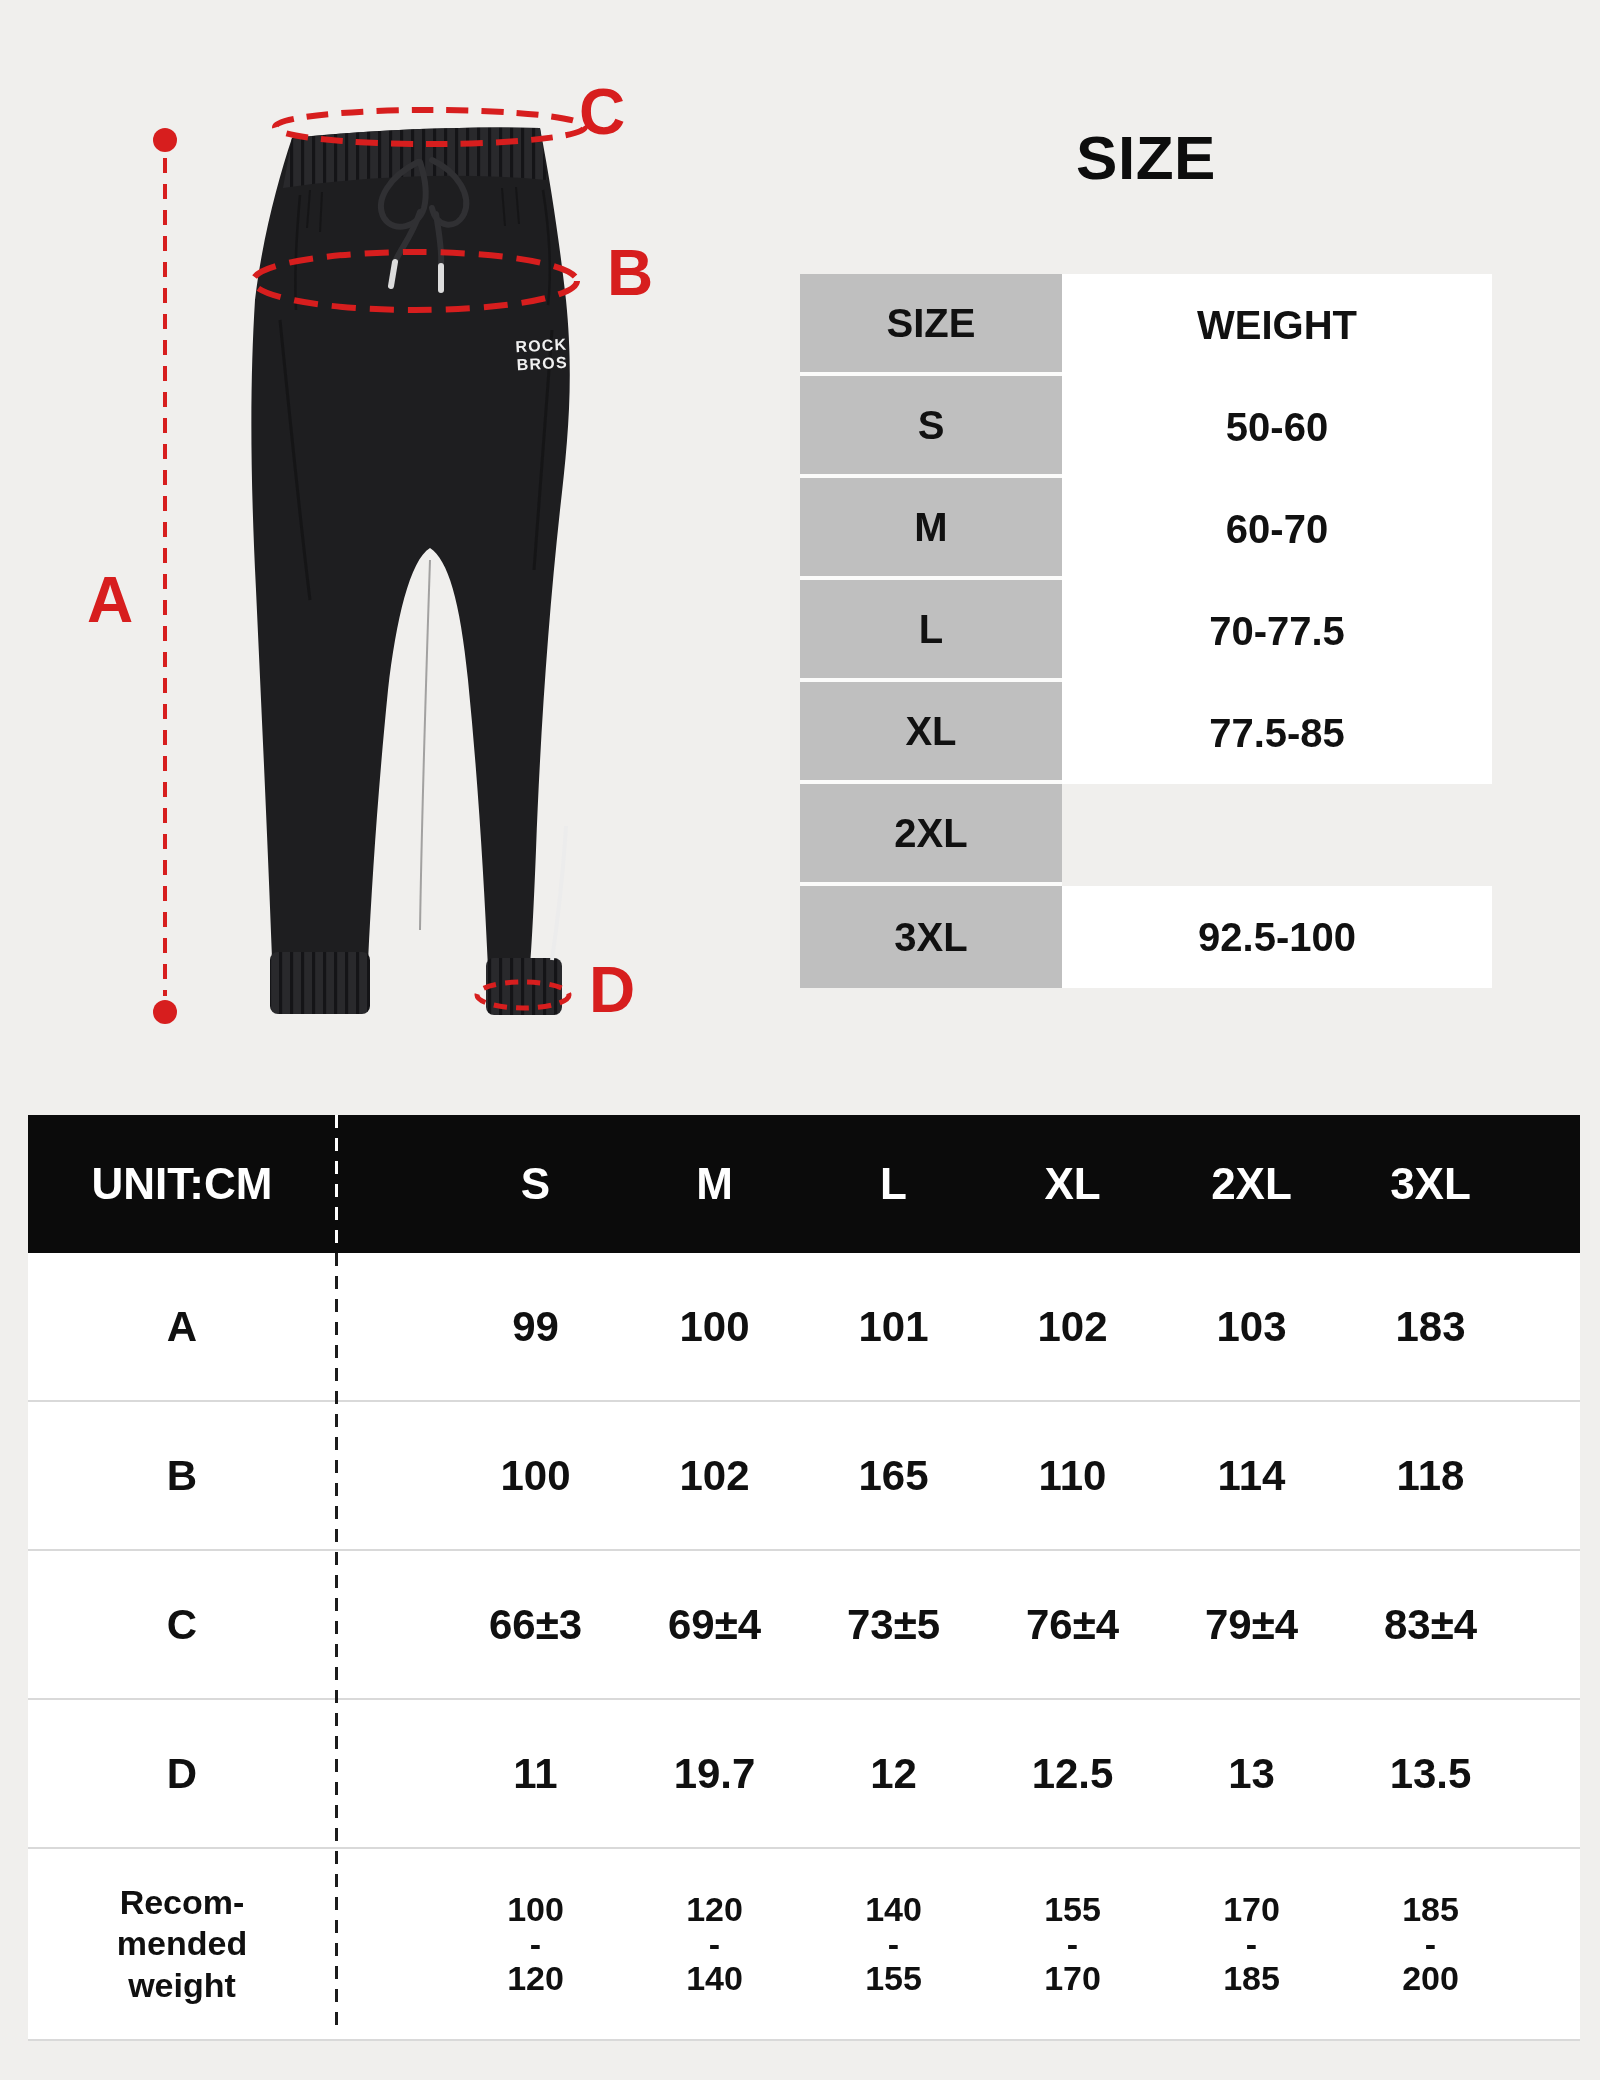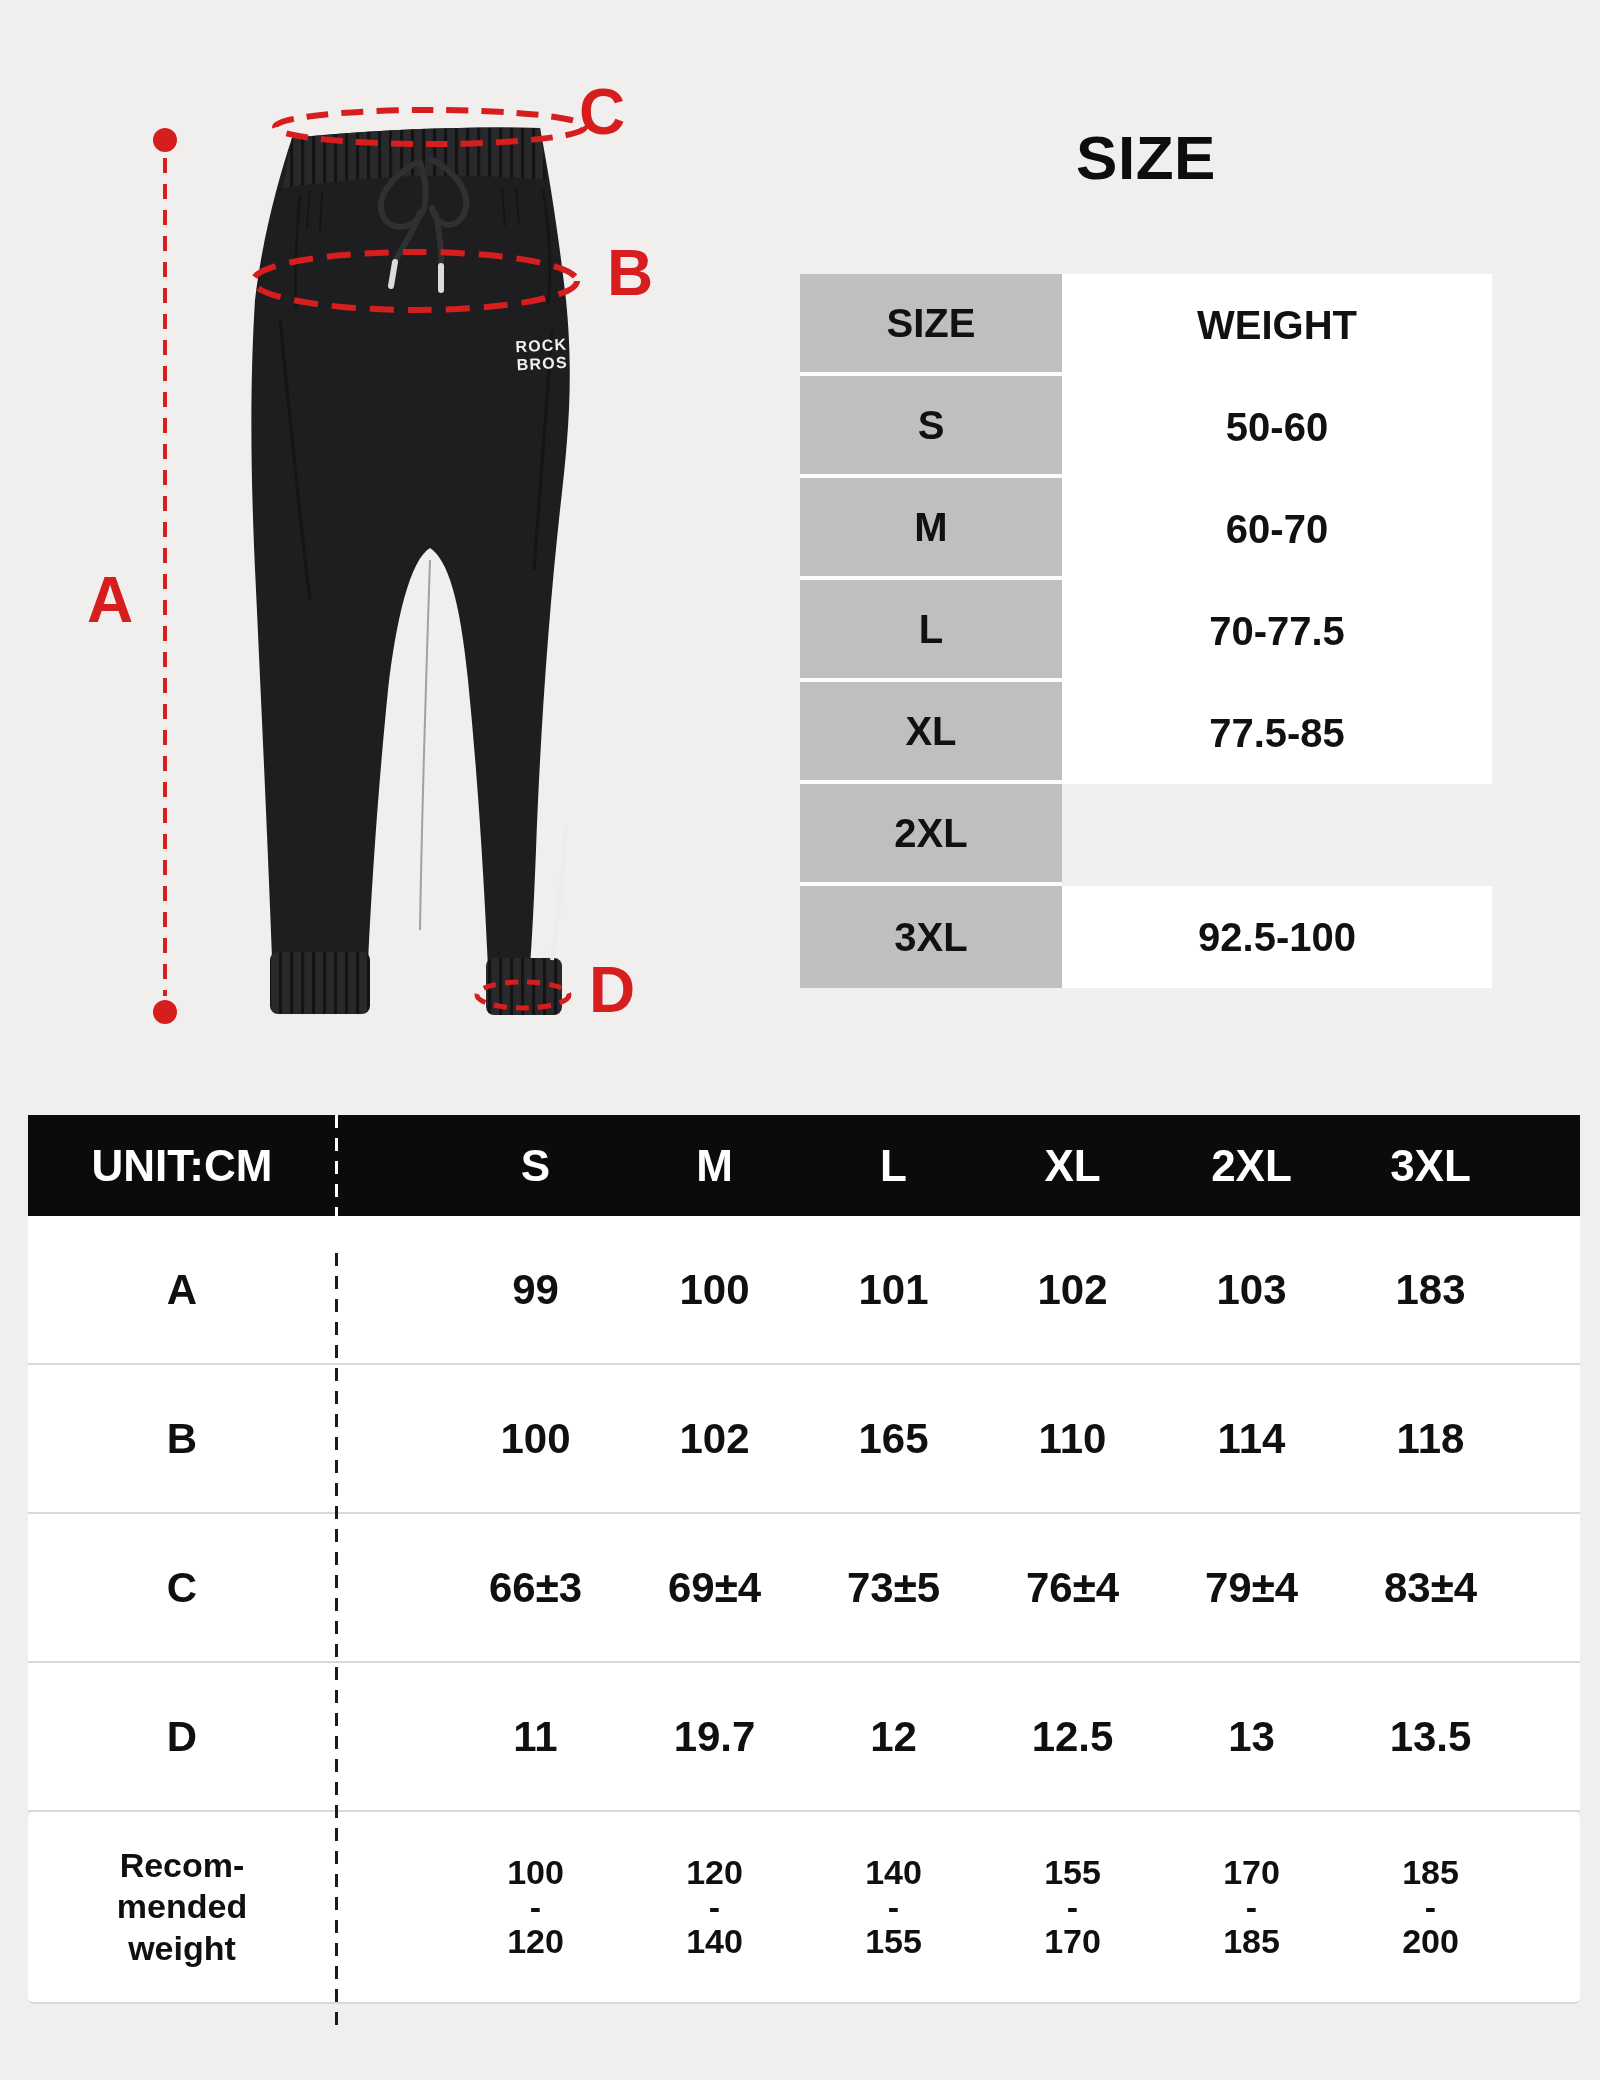--- a/index.html
+++ b/index.html
@@ -15,31 +15,31 @@
   .rec-table{position:absolute;left:800px;top:274px;width:692px;}
   .rec-row{display:flex;height:102px;}
   .rec-size{width:262px;background:#bfbfbf;display:flex;align-items:center;justify-content:center;
     font-size:40px;font-weight:bold;color:#111;border-bottom:4px solid #fbfbfa;box-sizing:border-box;}
   .rec-row:last-child .rec-size{border-bottom:none;}
   .rec-weight{flex:1;background:#ffffff;display:flex;align-items:center;justify-content:center;
     font-size:40px;font-weight:bold;color:#111;}
 
   
   .meas{position:absolute;left:28px;top:1115px;width:1552px;}
-  .m-head{height:101px;background:#0b0b0b;color:#ffffff;display:flex;}
+  .m-head{height:138px;background:#0b0b0b;color:#ffffff;display:flex;}
   .m-label{width:308px;display:flex;align-items:center;justify-content:center;
     font-size:44px;font-weight:bold;}
   .m-data{flex:1;display:flex;padding:0 60px 0 110px;}
   .m-cell{flex:1;display:flex;align-items:center;justify-content:center;
     font-size:44px;font-weight:bold;}
   .m-row{height:149px;background:#ffffff;display:flex;color:#101010;
     border-bottom:2px solid #d9d9d9;box-sizing:border-box;}
   .m-row .m-label{font-size:42px;}
   .m-row .m-cell{font-size:42px;}
-  .m-row.tall{height:192px;border-radius:6px;}
+  .m-row.tall{height:192px;}
   .m-label-multi{font-size:34px;line-height:1.22;text-align:center;white-space:pre-line;}
   .m-range{font-size:34px;line-height:1.02;white-space:pre-line;text-align:center;}
   .dash-head{position:absolute;left:307px;top:0;width:3px;height:138px;
     background:repeating-linear-gradient(180deg,#ffffff 0 13px,transparent 13px 23px);}
   .dash-body{position:absolute;left:307px;top:138px;width:3px;height:780px;
     background:repeating-linear-gradient(180deg,#1c1c1c 0 13px,transparent 13px 23px);}
   .ann{font-weight:800;font-size:64px;}
 </style>
 </head>
 <body>

